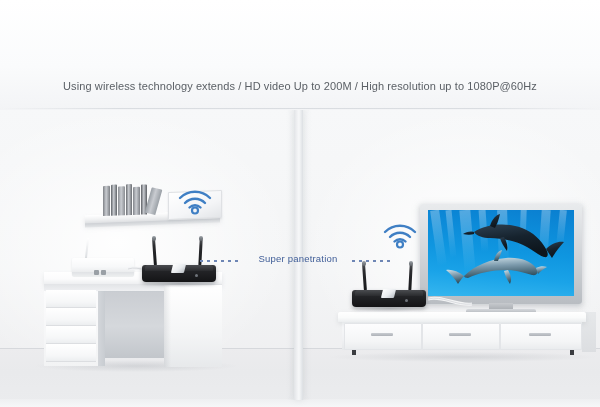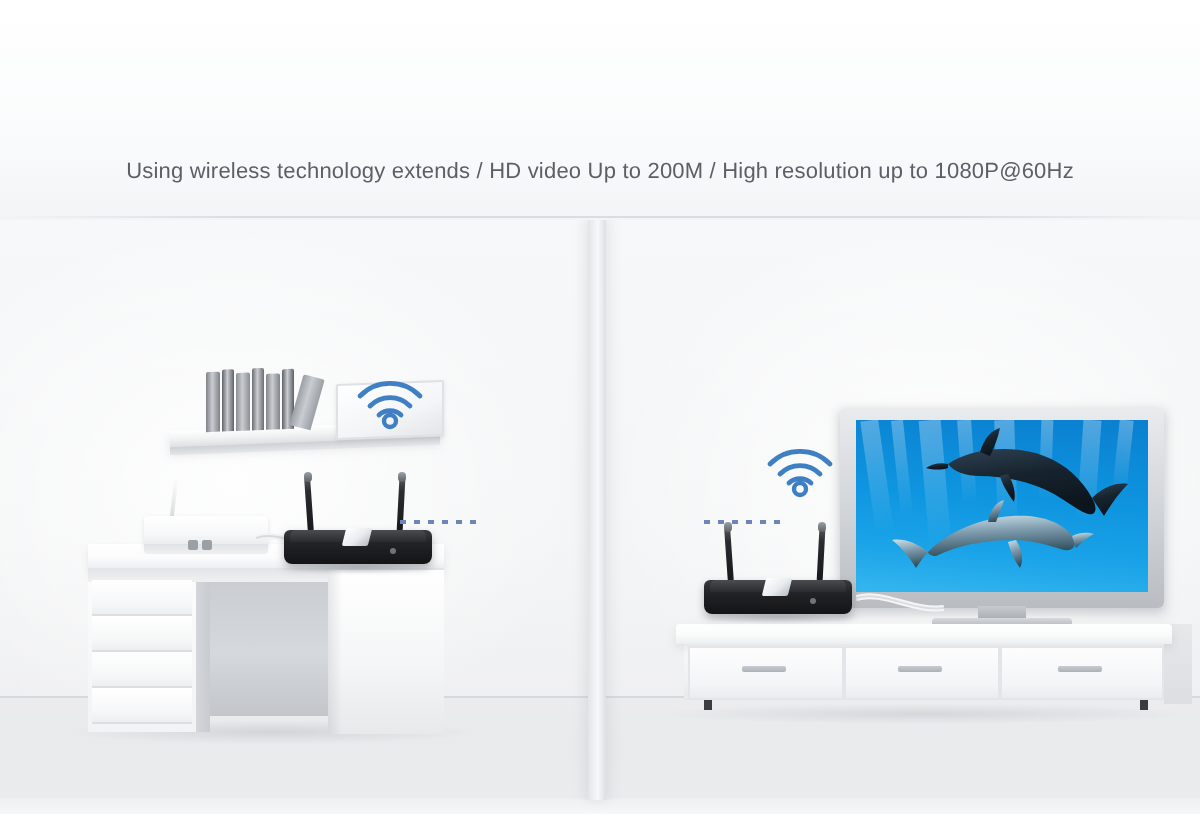--- a/index.html
+++ b/index.html
@@ -236,20 +236,21 @@
       <g fill="none" stroke="#3f7fc4" stroke-width="2.4" stroke-linecap="round">
         <path d="M4 13 A21 21 0 0 1 34 13"></path>
         <path d="M9 18 A14 14 0 0 1 29 18"></path>
         <path d="M13.5 22.5 A8 8 0 0 1 24.5 22.5"></path>
       </g>
       <circle cx="19" cy="25.5" r="3" fill="none" stroke="#3f7fc4" stroke-width="2.2"></circle>
     </svg>
   </div>
 
   <div class="dots" style="left:200px;width:42px;"></div>
+  <div class="sig-label">Super panetration</div>
   <div class="dots" style="left:352px;width:42px;"></div>
 
   <div>
 
     <div class="tv-shadow"></div>
     <div class="tv"></div>
     <div class="tv-screen">
       <div id="rays">
           <div class="ray" style="left: 6px; top: 0px; width: 9px; height: 56px; transform: rotate(-8deg);"></div>
           <div class="ray" style="left: 20px; top: 0px; width: 6px; height: 48px; transform: rotate(-6deg);"></div>

